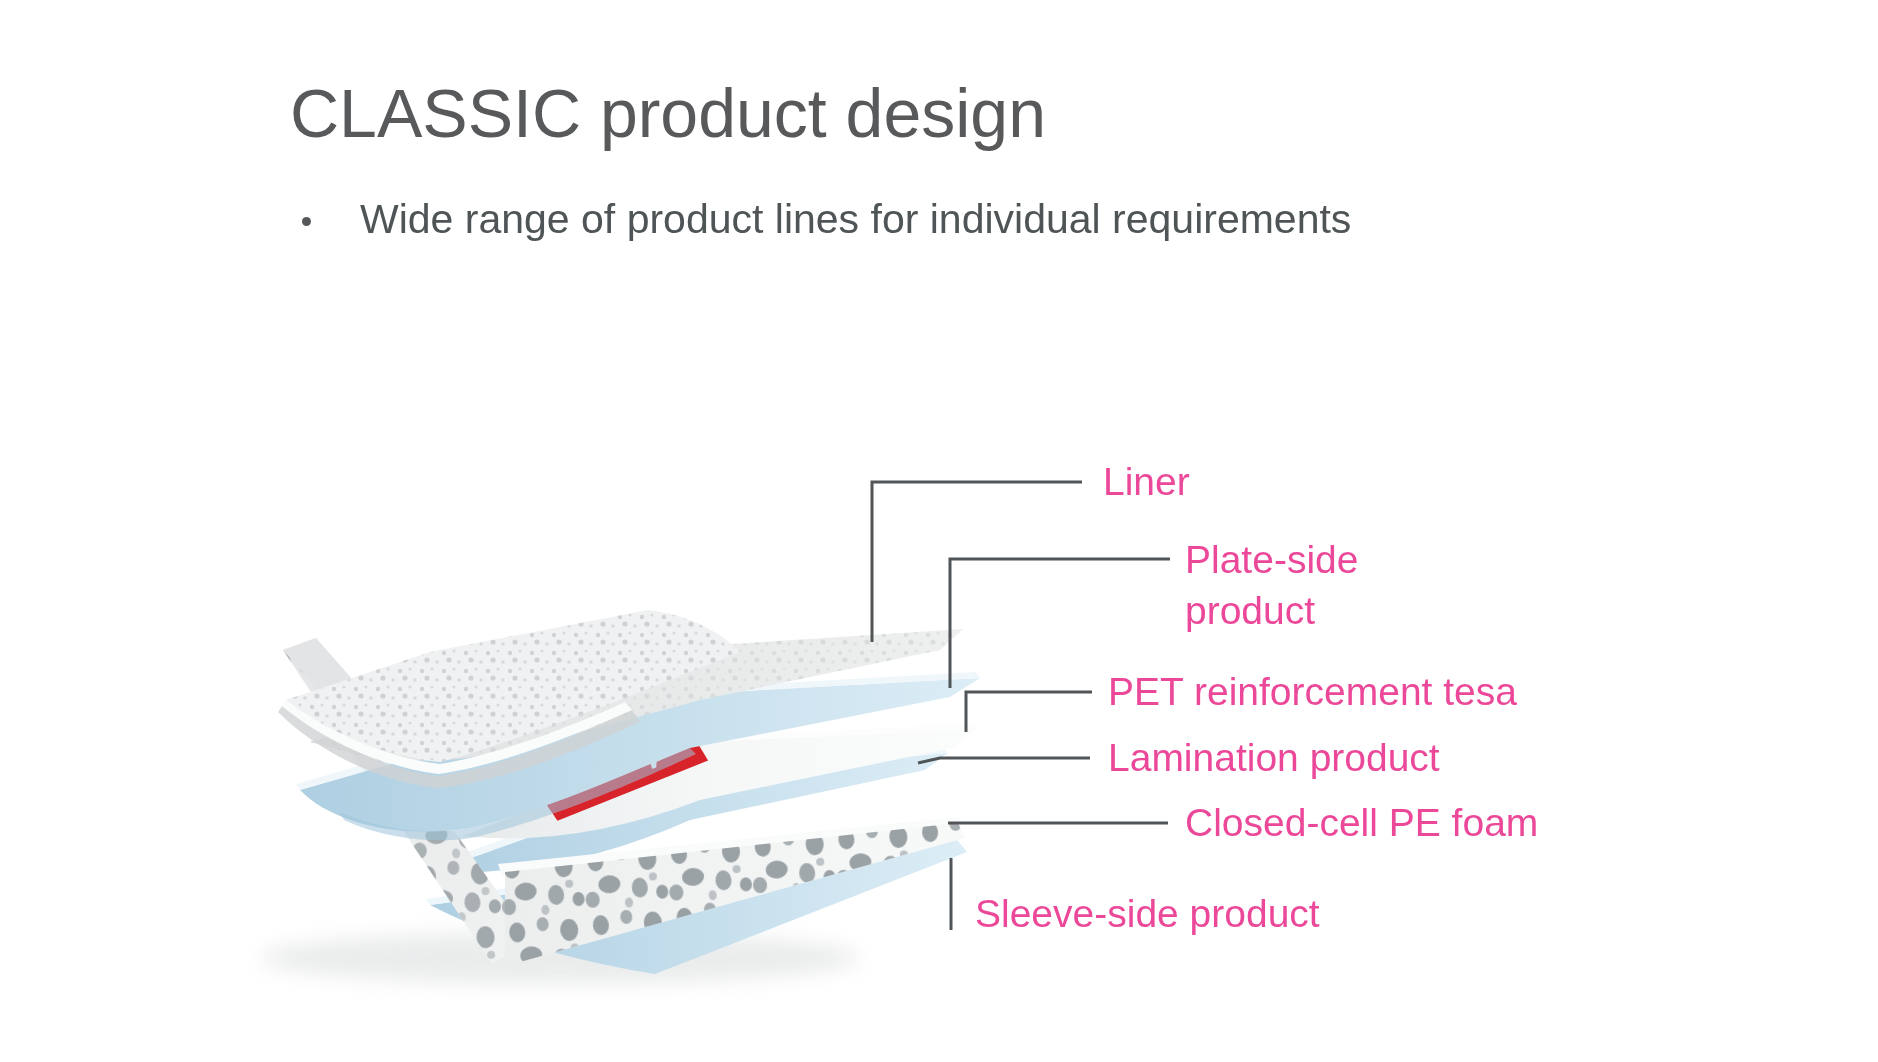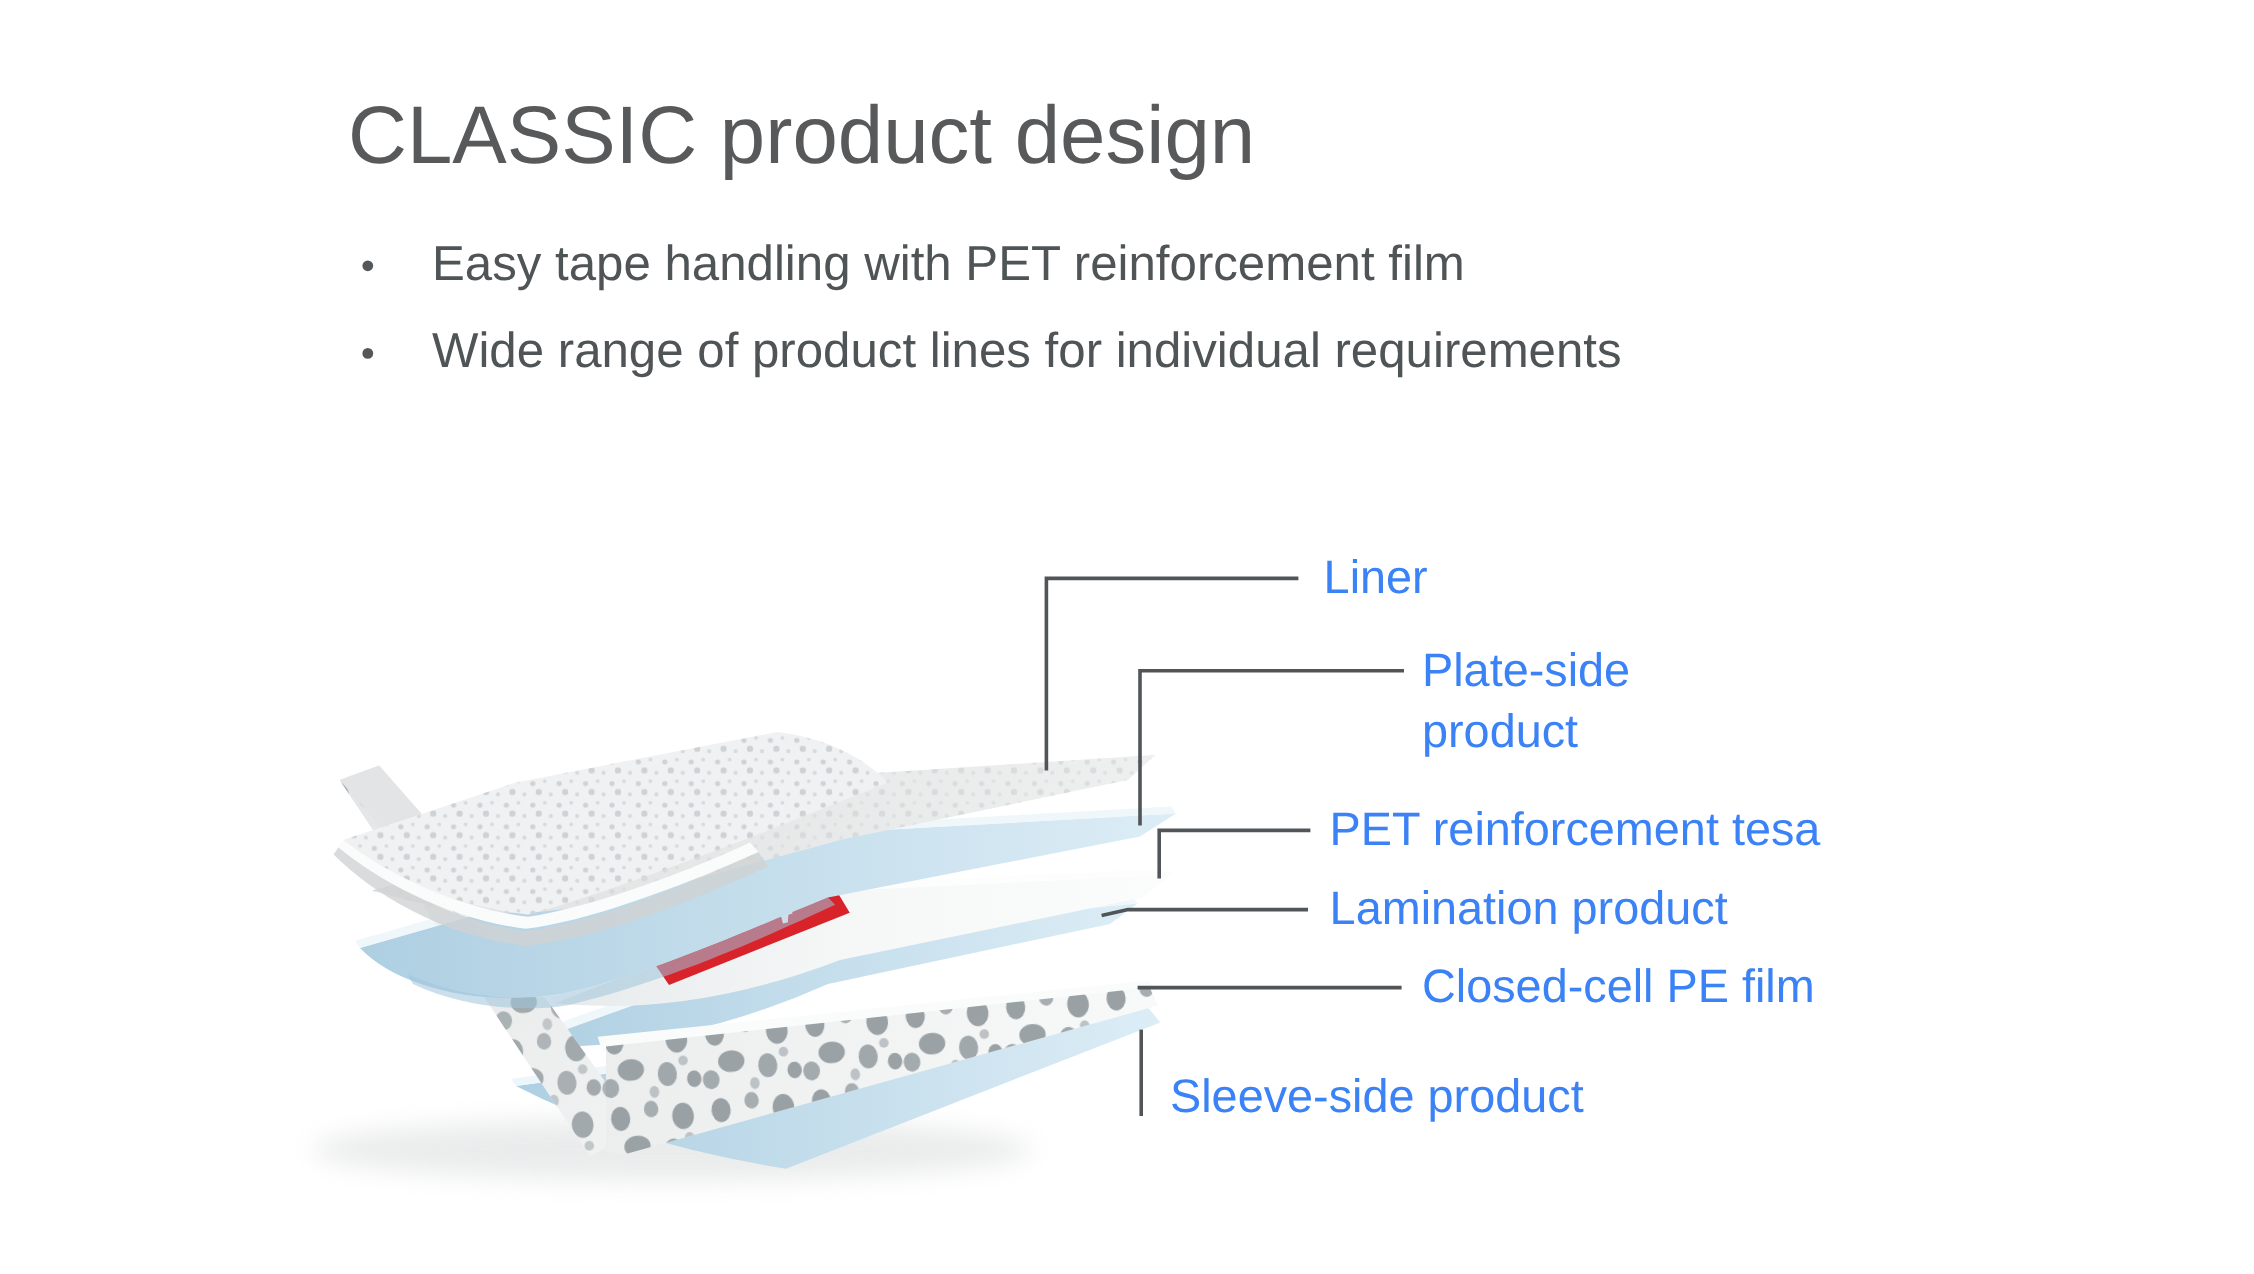--- a/index.html
+++ b/index.html
@@ -19,34 +19,30 @@
     position:relative;padding-left:60px;margin-bottom:26px;
     font-size:41px;font-weight:400;color:#4f5456;white-space:nowrap;
   }
   .bullets li .dot{
     position:absolute;left:2px;top:0.52em;width:9px;height:9px;border-radius:50%;
     background:#55585a;
   }
   .diagram-svg{position:absolute;left:0;top:0;}
   .lbl{
     position:absolute;transform:translateY(-50%);
-    font-size:39px;color:#3b82f6;line-height:1.32;white-space:nowrap;
+    font-size:39px;color:#ec4899;line-height:1.32;white-space:nowrap;
   }
   .lbl.wrap{white-space:normal;width:240px;}
 </style>
 </head>
 <body>
 
 <h1 class="page-title">CLASSIC product design</h1>
 
 <ul class="bullets">
-  <li>
-    <span class="dot"></span>
-    <span>Easy tape handling with PET reinforcement film</span>
-  </li>
   <li>
     <span class="dot"></span>
     <span>Wide range of product lines for individual requirements</span>
   </li>
 </ul>
 
 <svg class="diagram-svg" width="1878" height="1062" viewBox="0 0 1878 1062" xmlns="http://www.w3.org/2000/svg">
   <defs>
     <linearGradient id="gradBlue" x1="0" y1="0" x2="1" y2="0">
       <stop offset="0" stop-color="#aecfe2"></stop>
@@ -146,14 +142,14 @@
     <polyline points="1090,758 940,758 918,763"></polyline>
     <polyline points="1168,823 948,823"></polyline>
     <polyline points="951,858 951,930"></polyline>
   </g>
 </svg>
 
 <div class="lbl" style="left:1103px;top:482px">Liner</div>
 <div class="lbl wrap" style="left:1185px;top:585px">Plate-side product</div>
 <div class="lbl" style="left:1108px;top:692px">PET reinforcement tesa</div>
 <div class="lbl" style="left:1108px;top:758px">Lamination product</div>
-<div class="lbl" style="left:1185px;top:823px">Closed-cell PE film</div>
+<div class="lbl" style="left:1185px;top:823px">Closed-cell PE foam</div>
 <div class="lbl" style="left:975px;top:914px">Sleeve-side product</div>
 
 </body></html>

